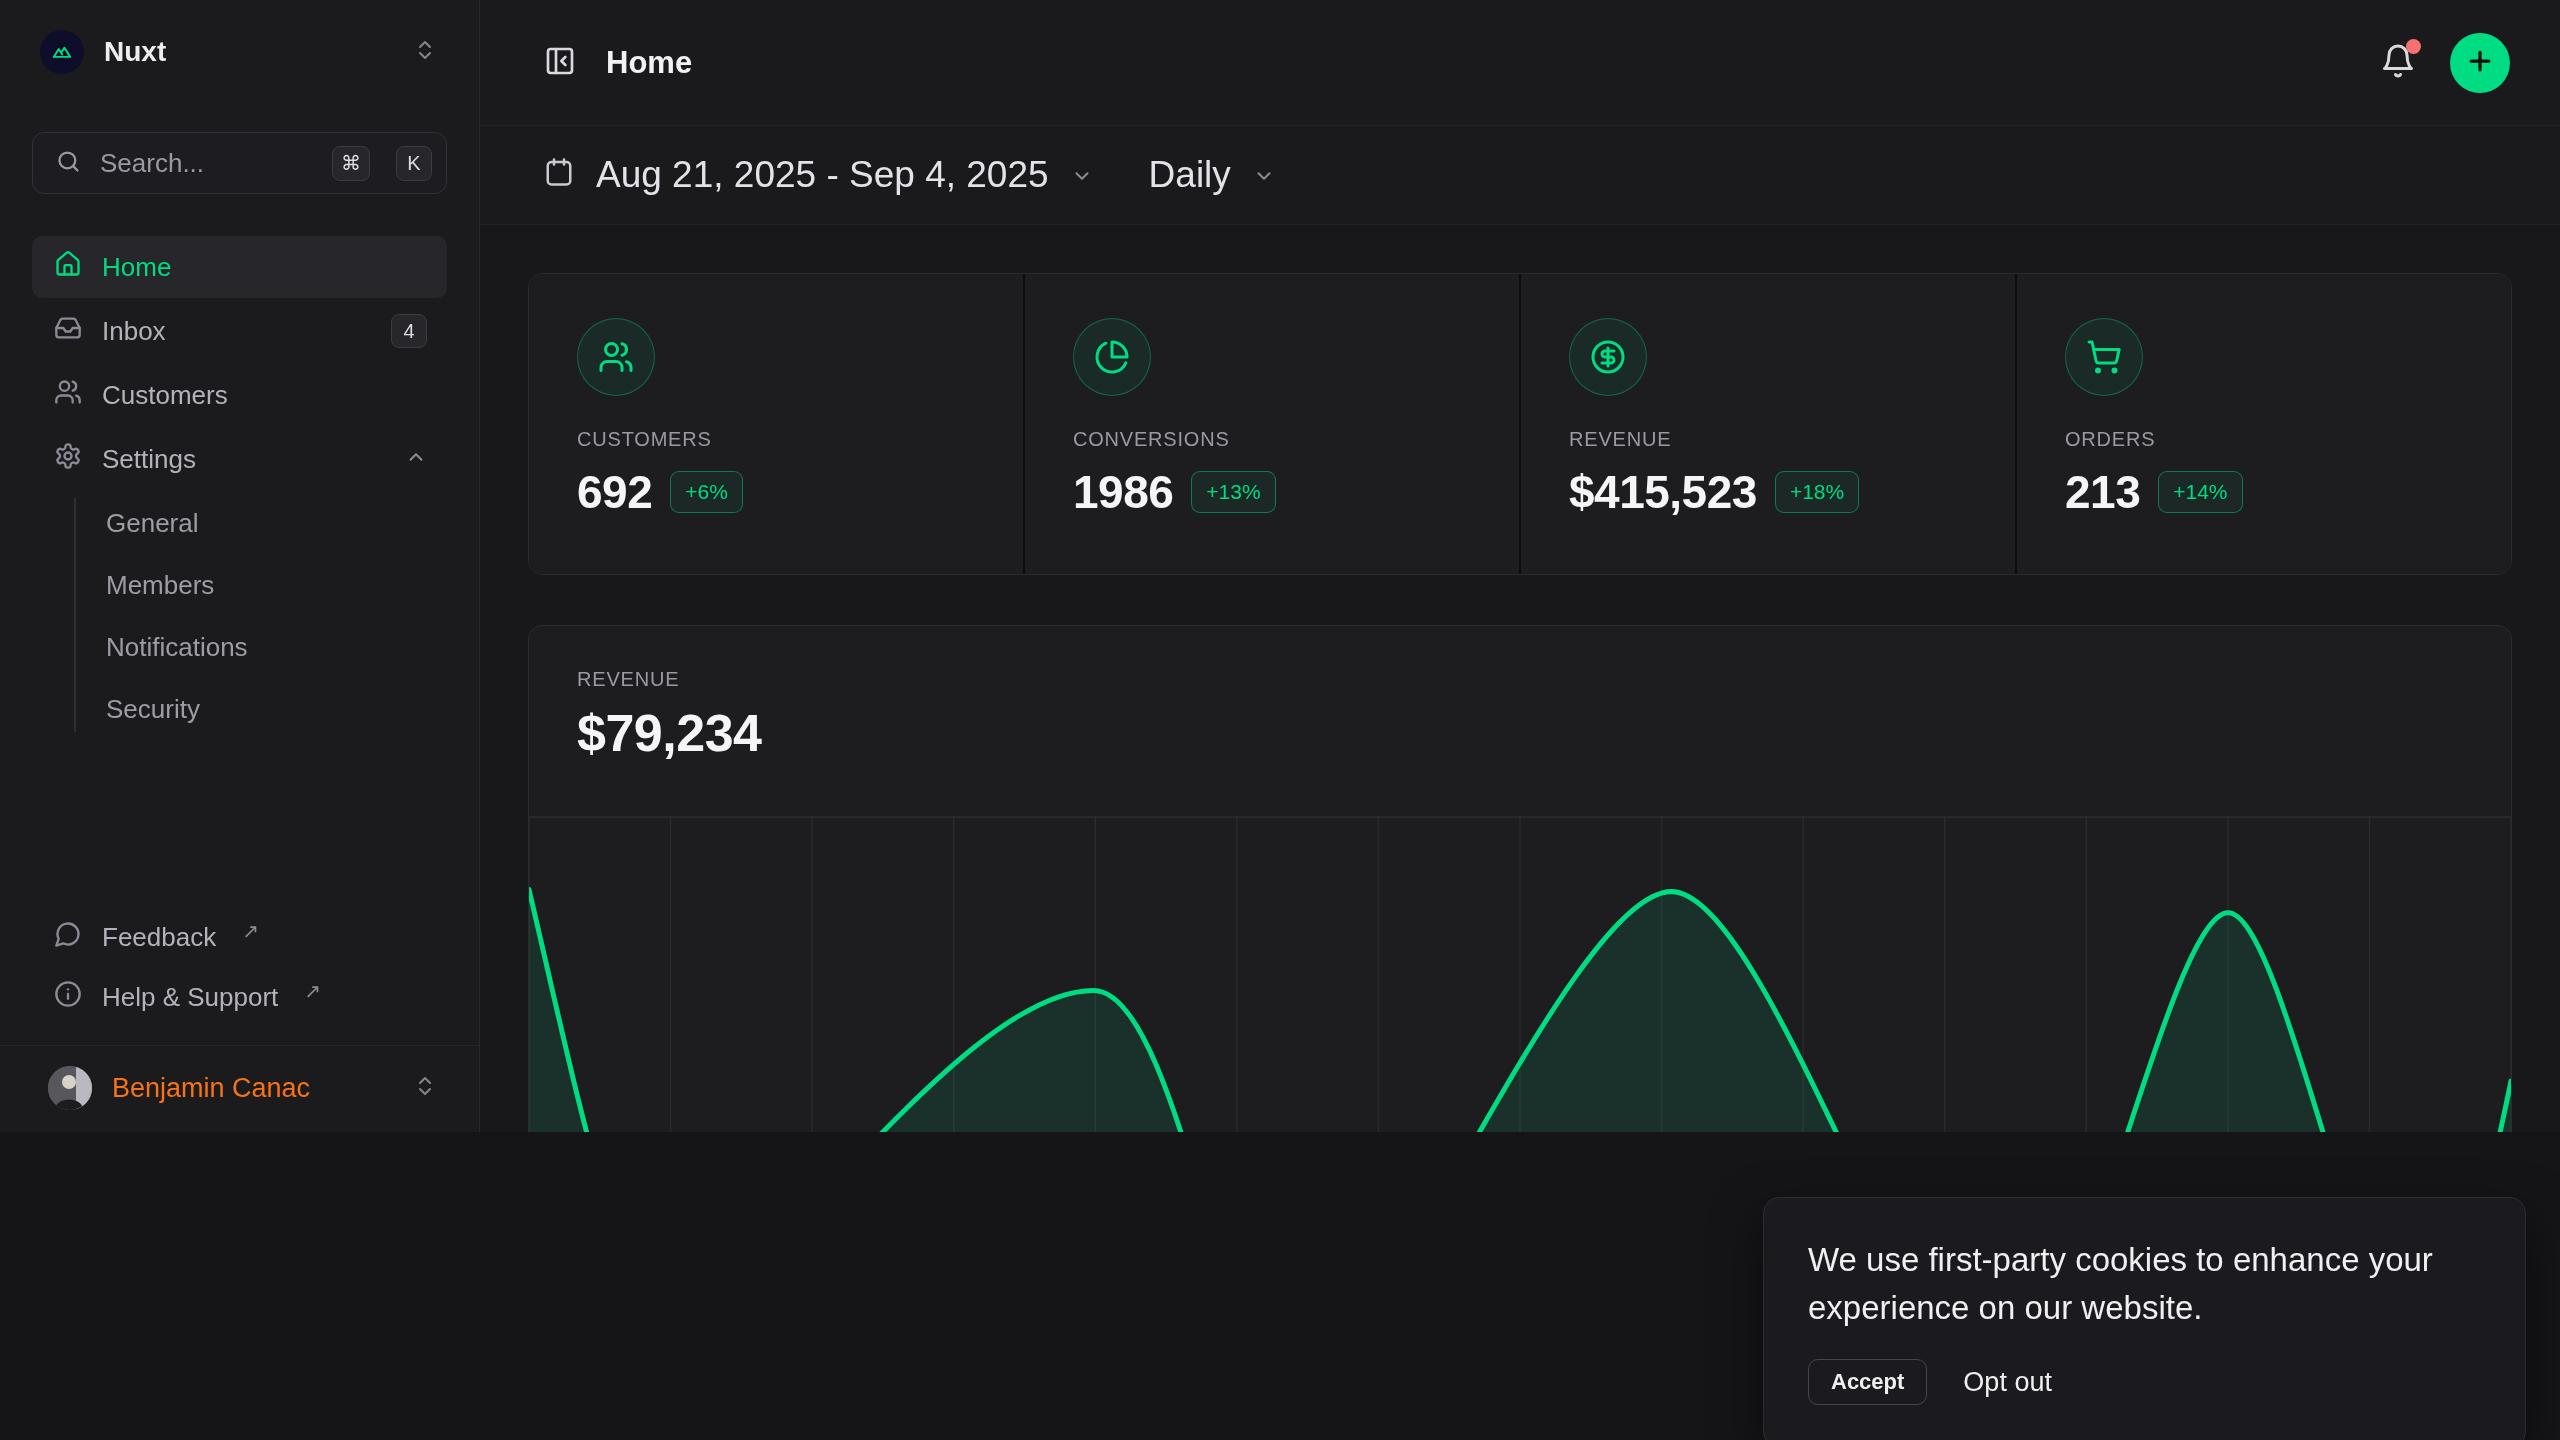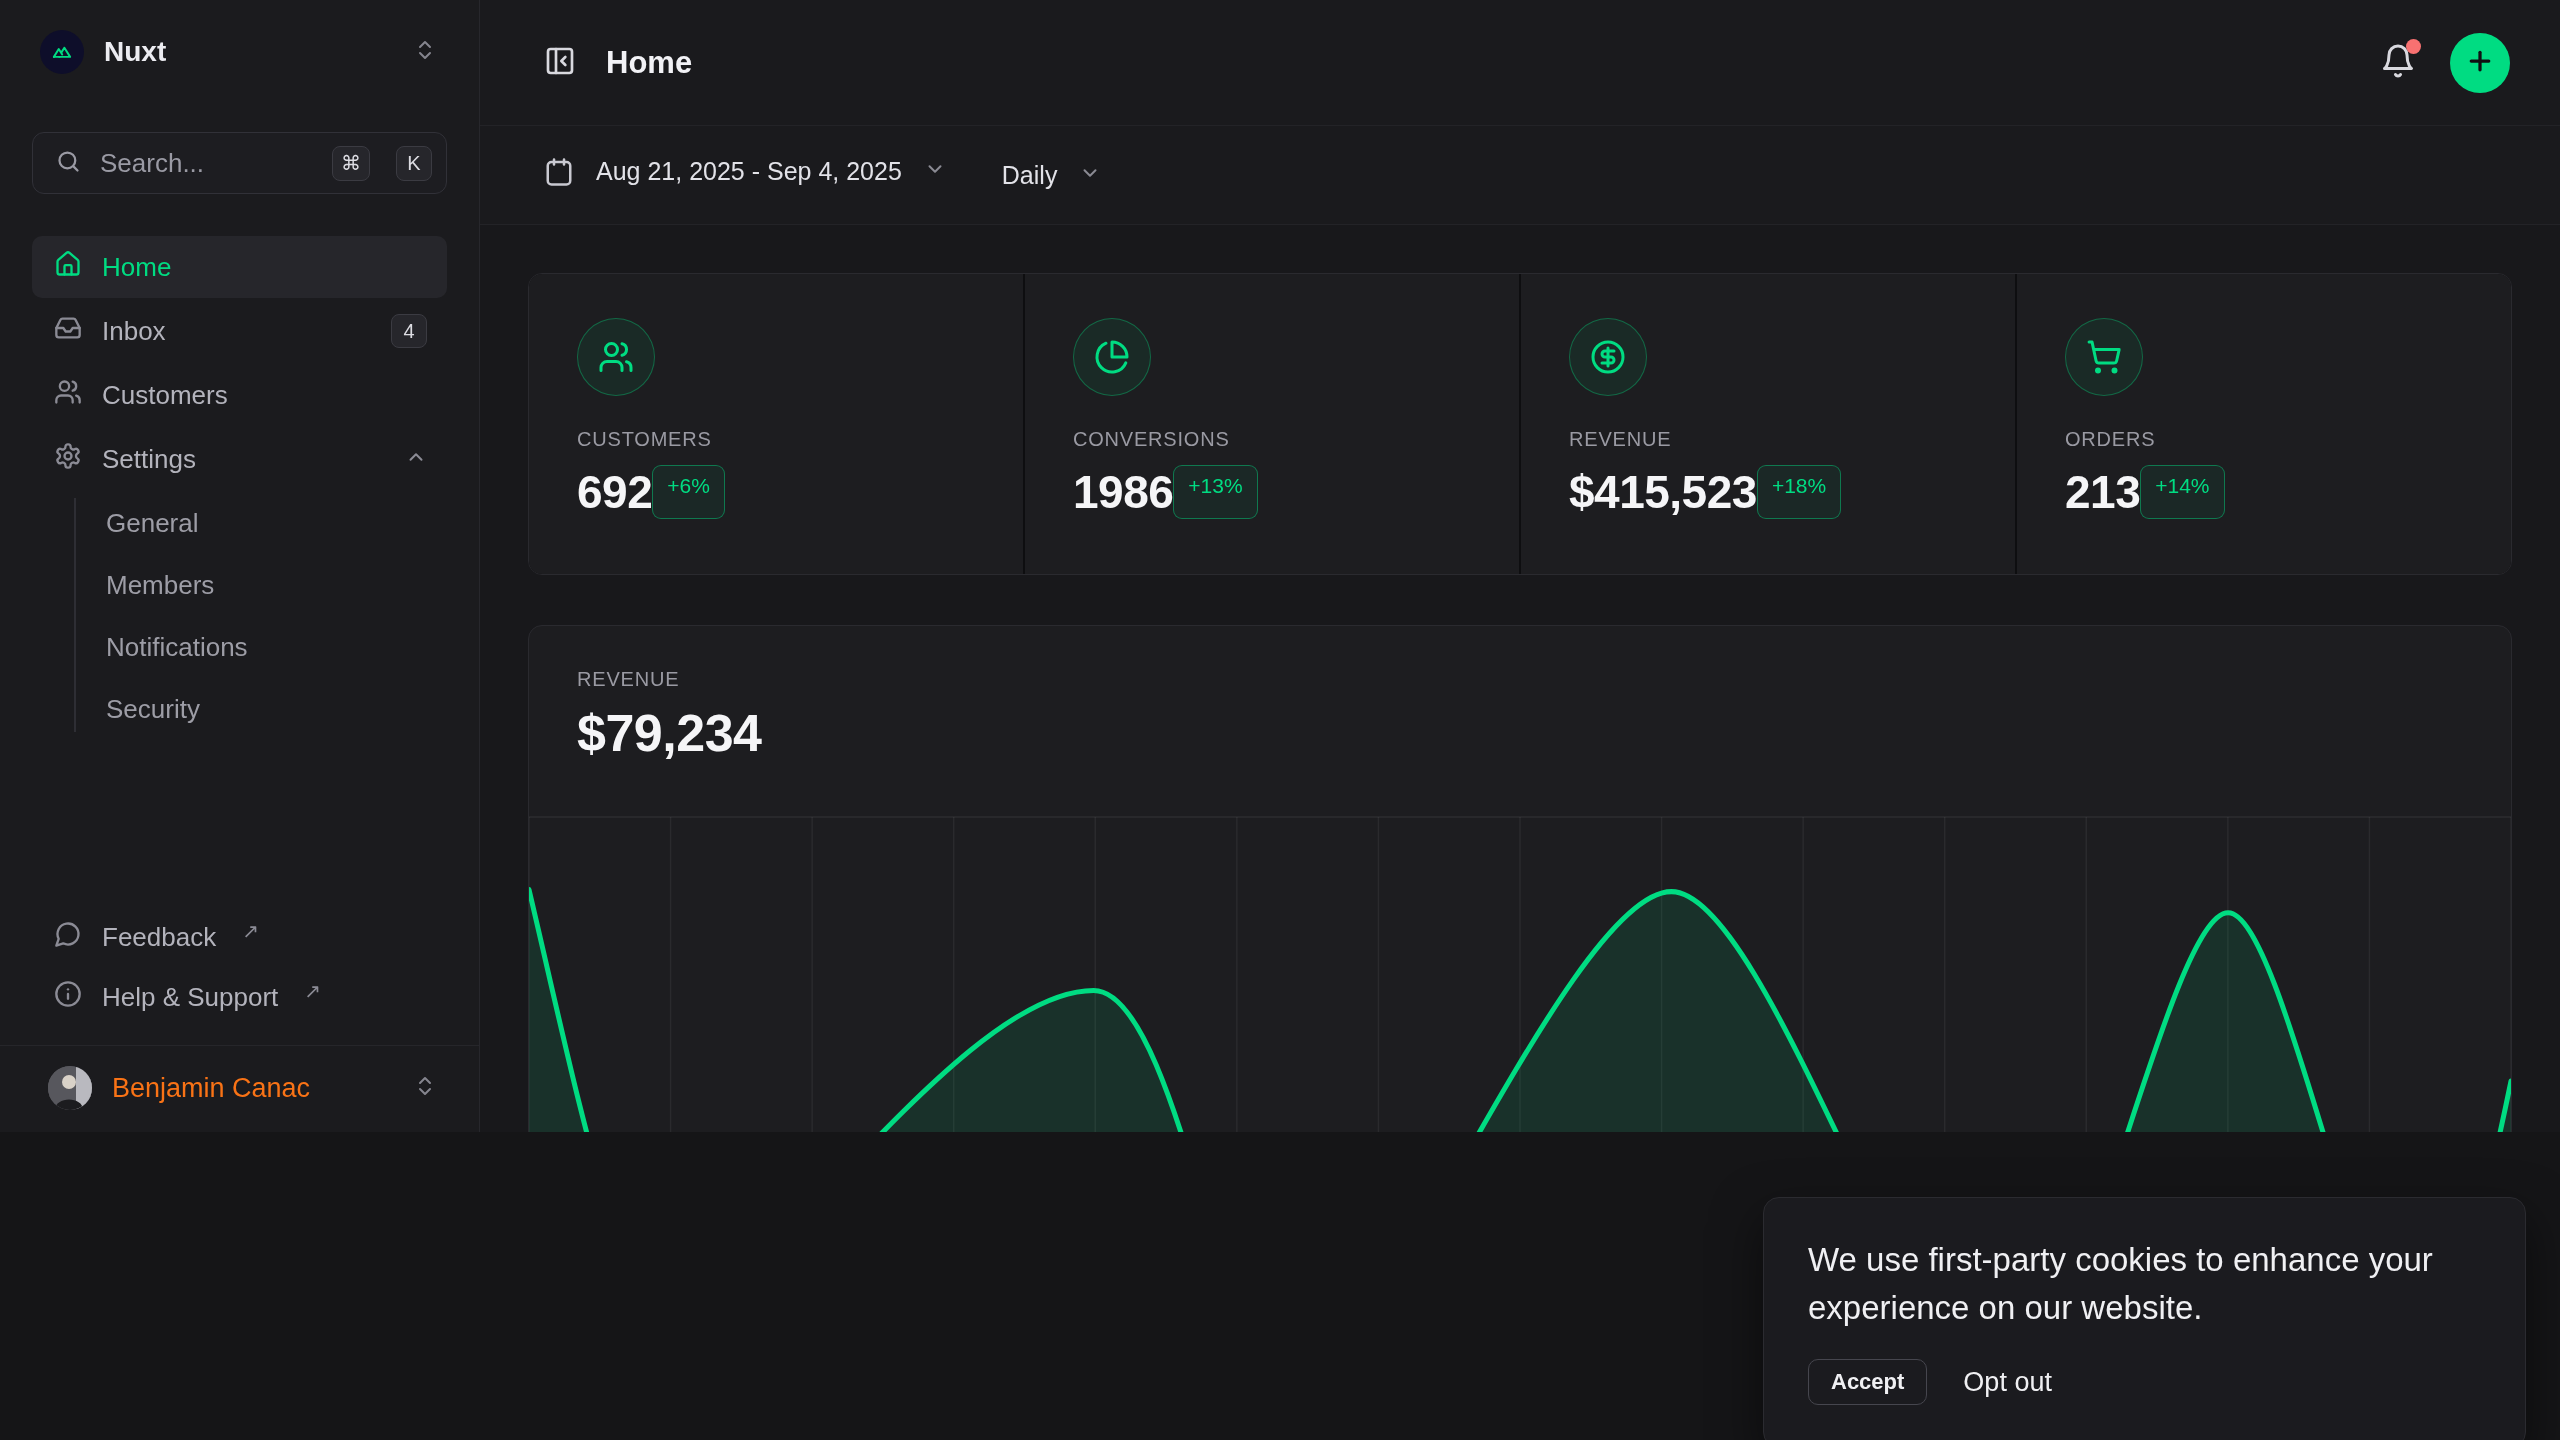--- a/index.html
+++ b/index.html
@@ -73,39 +73,39 @@
   }
   .page-title { font-size:31px; font-weight:700; color:#f2f2f6; margin-left:30px; }
   .icon-btn { background:none; border:none; cursor:pointer; color:#d9d9df; display:flex; align-items:center; position:relative; }
   .bell-wrap { position:relative; margin-right:34px; }
   .bell-dot { position:absolute; top:-4px; right:-5px; width:15px; height:15px; border-radius:50%; background:#f87171; }
   .plus-btn {
     width:60px; height:60px; border-radius:50%; background:#00dc82; border:none; cursor:pointer;
     display:flex; align-items:center; justify-content:center; color:#101013;
   }
   .toolbar { height:99px; border-bottom:1px solid #232327; display:flex; align-items:center; padding:0 64px; background:#1a1a1d; gap:0; }
-  .toolbar-btn { display:flex; gap:22px; background:none; border:none; cursor:pointer; color:#e2e2e8; font-family:"Liberation Sans", sans-serif; font-size:25px; font-weight:500; }
+  .toolbar-btn { display:flex; align-items:center; gap:22px; background:none; border:none; cursor:pointer; color:#e2e2e8; font-family:"Liberation Sans", sans-serif; font-size:37px; font-weight:500; }
   .chev { color:#8a8a93; margin-left:0px; }
   .gap56 { width:56px; }
 
   .content { flex:1; padding:48px; overflow:hidden; }
 
   .stats-grid {
     display:grid; grid-template-columns:repeat(4,1fr); gap:2px;
     background:#0e0e10; border:1px solid #2a2a2f; border-radius:14px; overflow:hidden;
     height:302px;
   }
   .stat-card { background:#1d1d20; padding:44px 48px; }
   .stat-ic {
     width:78px; height:78px; border-radius:50%;
     background:rgba(0,220,130,0.07); border:1.5px solid rgba(0,220,130,0.35);
     display:flex; align-items:center; justify-content:center; color:#00dc82;
   }
   .stat-label { margin-top:32px; font-size:20px; letter-spacing:0.8px; color:#9a9aa3; text-transform:uppercase; }
-  .stat-value-row { margin-top:14px; display:flex; }
+  .stat-value-row { margin-top:14px; display:flex; align-items:center; gap:18px; }
   .stat-value { font-size:46px; font-weight:700; color:#f5f5f7; letter-spacing:-0.5px; }
   .delta-badge {
     font-size:21px; font-weight:500; color:#00dc82; padding:8px 14px; border-radius:9px;
     border:1px solid rgba(0,220,130,0.45); background:rgba(0,220,130,0.06);
   }
 
   .revenue-card {
     position:relative; margin-top:50px; height:822px;
     background:#1d1d20; border:1px solid #2a2a2f; border-radius:14px; overflow:hidden;
   }

